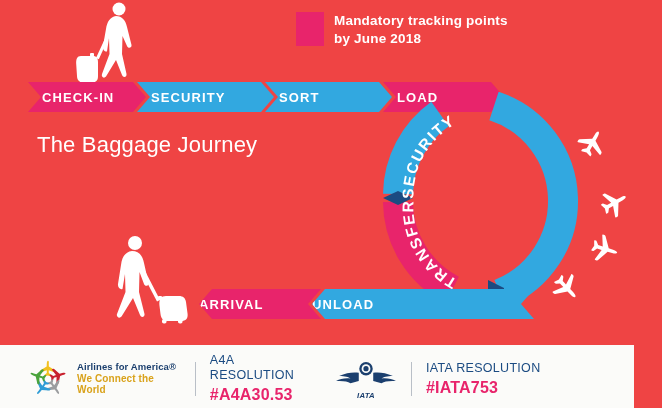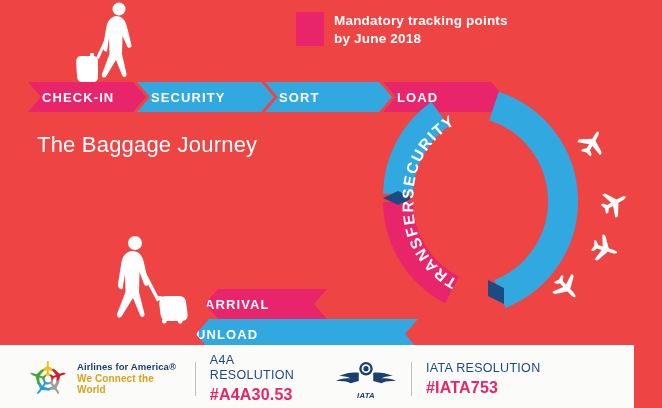--- a/index.html
+++ b/index.html
@@ -18,21 +18,21 @@
   
   #title{
     position:absolute;left:37px;top:132px;
     color:#ffffff;font-size:22px;font-weight:normal;letter-spacing:.2px;
     white-space:nowrap;
   }
 
   
   .chev-row{position:absolute;display:flex;}
   #row-top{left:28px;top:82px;}
-  #row-bottom{left:205px;top:289px;flex-direction:column;}
+  #row-bottom{left:199px;top:289px;}
 
   .chev{
     height:30px;display:flex;align-items:center;justify-content:flex-start;
     color:#ffffff;font-size:13px;font-weight:bold;letter-spacing:1.1px;
     position:relative;box-sizing:border-box;
   }
   .chev.pink{background:#e8246b;}
   .chev.blue{background:#32a8e0;}
 
   

